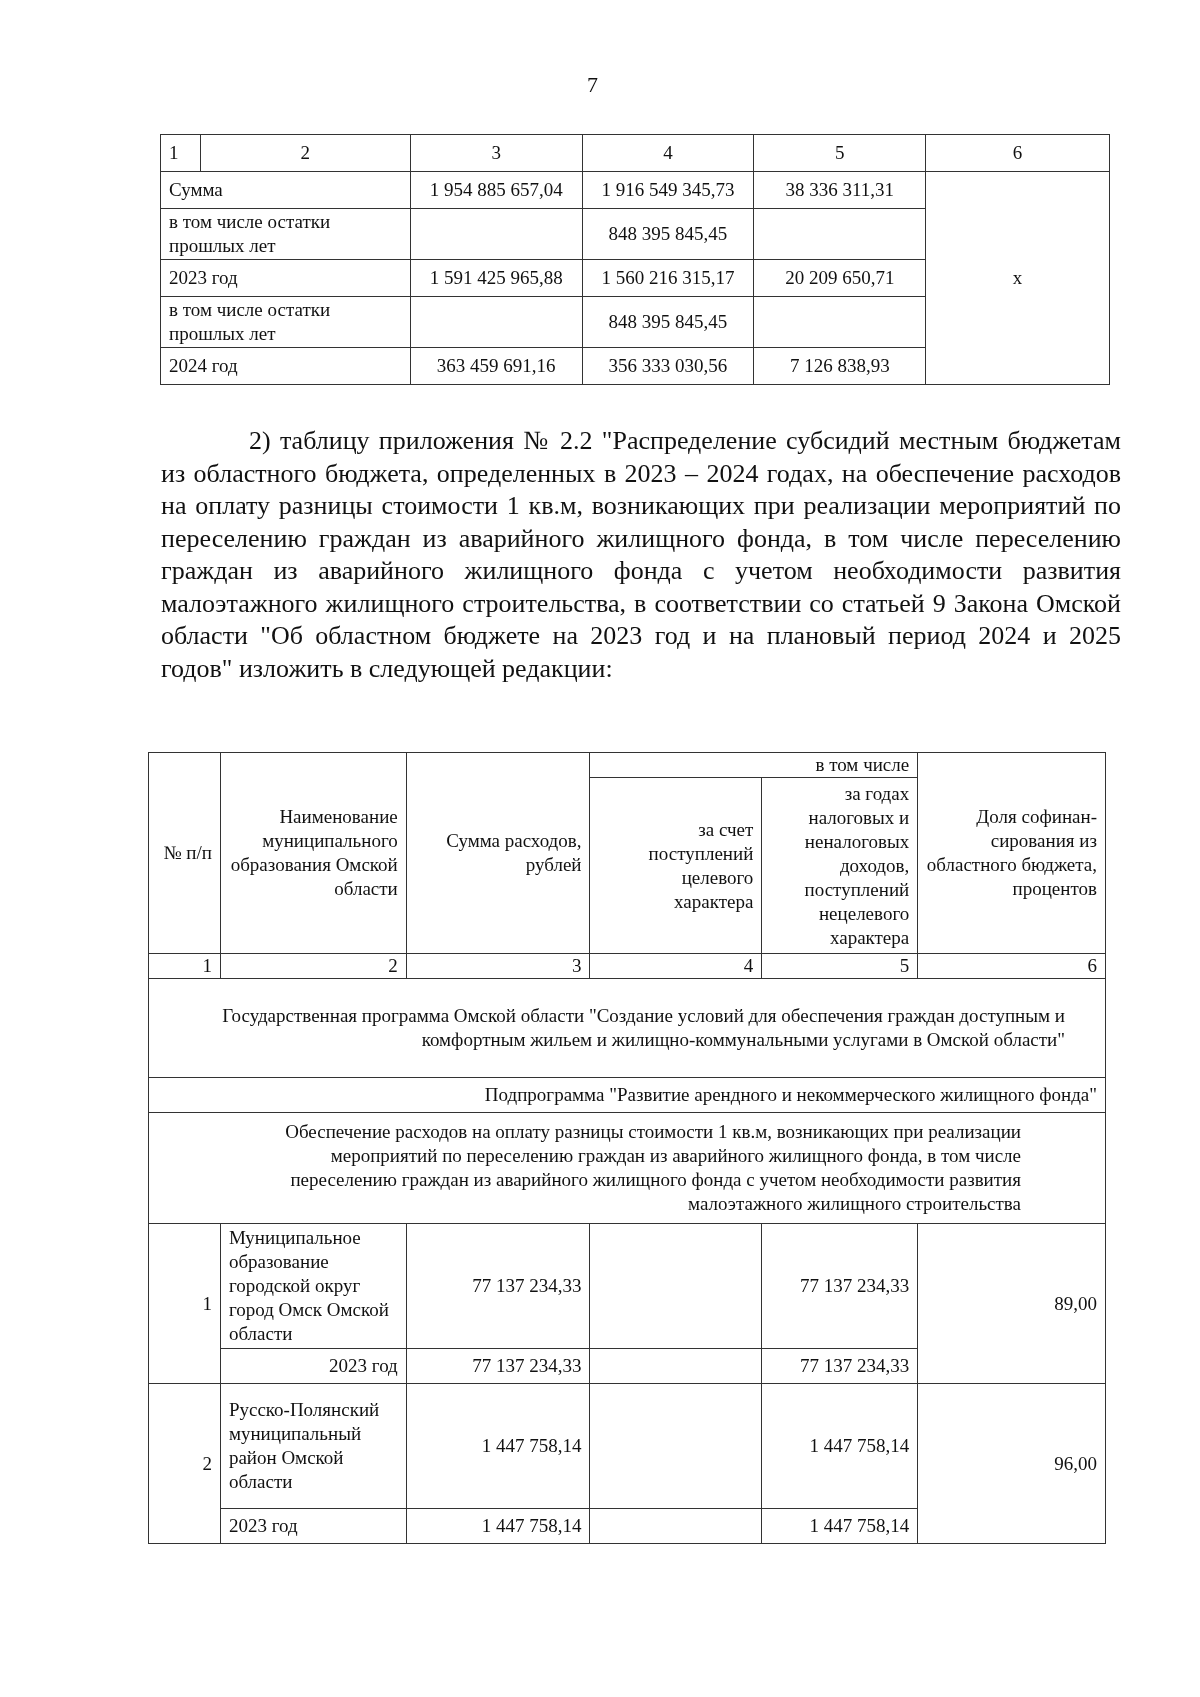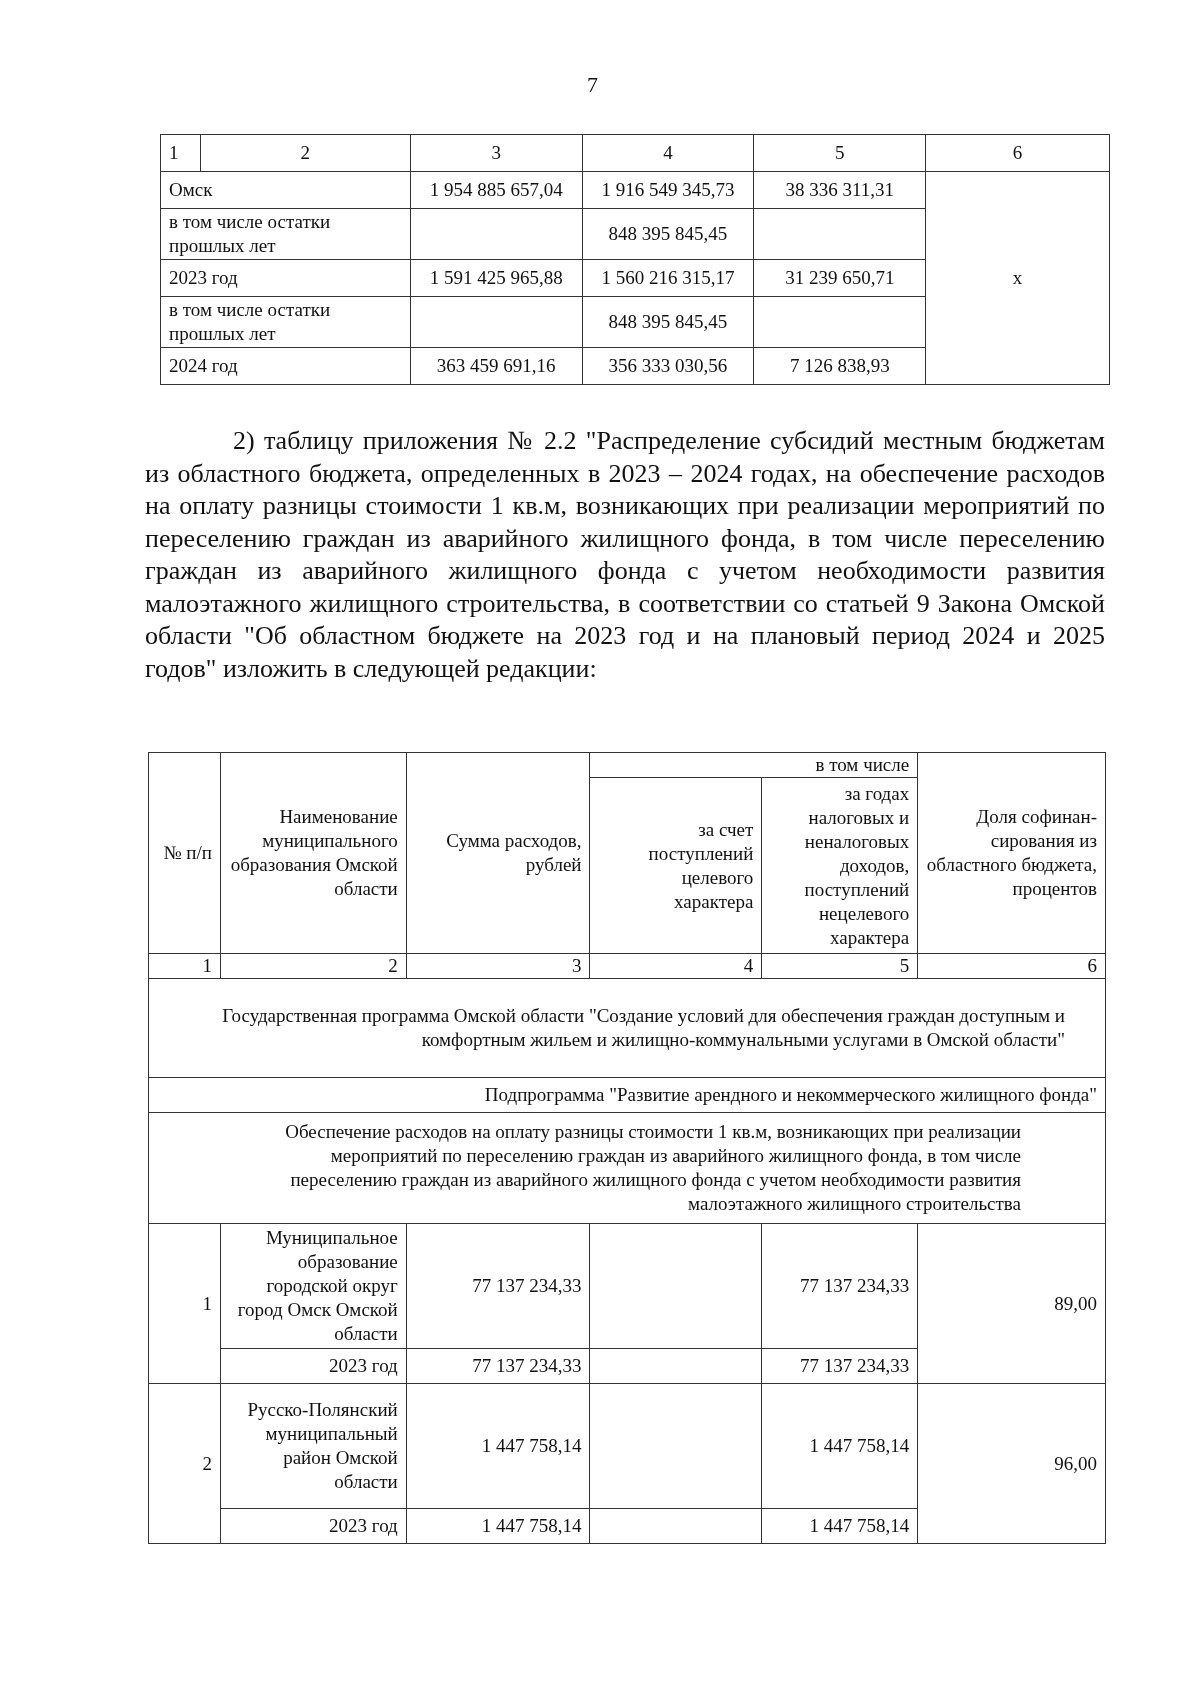--- a/index.html
+++ b/index.html
@@ -5,27 +5,27 @@
   html, body { margin: 0; padding: 0; background: #ffffff; }
   body { width: 1200px; height: 1697px; position: relative; overflow: hidden;
          font-family: "Liberation Serif", serif; color: #111; }
   .page-num { position: absolute; top: 72px; left: 0; width: 1185px; text-align: center; font-size: 22px; }
   table { border-collapse: collapse; position: absolute; }
   td { border: 1.5px solid #333; padding: 0 8px; font-size: 19px; line-height: 24px; vertical-align: middle; }
   #t1 { top: 134px; left: 160px; width: 950px; }
   #t1 td { height: 36px; }
   #t1 .c { text-align: center; }
   #t1 .tall td { height: 50px; }
-  .para { position: absolute; top: 425px; left: 145px; width: 960px; font-size: 26px; line-height: 32.5px;
+  .para { position: absolute; top: 425px; left: 161px; width: 960px; font-size: 26px; line-height: 32.5px;
           text-align: justify; text-indent: 88px; }
   #t2 { top: 752px; left: 148px; width: 958px; }
   #t2 td { font-size: 19px; line-height: 24px; }
   #t2 .c { text-align: right; }
   #t2 .r { text-align: right; }
-  #t2 .l { text-align: right; }
+  #t2 .l { text-align: left; }
 </style>
 </head>
 <body>
 
 <div class="page-num">7</div>
 
 <table id="t1">
   <colgroup>
       <col style="width:40px">
       <col style="width:210px">
@@ -37,37 +37,37 @@
   <tbody>
       <tr>
     <td>1</td>
     <td class="c">2</td>
     <td class="c">3</td>
     <td class="c">4</td>
     <td class="c">5</td>
     <td class="c">6</td>
   </tr>
   <tr>
-    <td colspan="2">Омск</td>
+    <td colspan="2">Сумма</td>
     <td class="c">1 954 885 657,04</td>
     <td class="c">1 916 549 345,73</td>
     <td class="c">38 336 311,31</td>
     <td rowspan="5" class="c">х</td>
   </tr>
   <tr class="tall">
     <td colspan="2">в том числе остатки прошлых лет</td>
     <td class="c"></td>
     <td class="c">848 395 845,45</td>
     <td class="c"></td>
   </tr>
   <tr>
     <td colspan="2">2023 год</td>
     <td class="c">1 591 425 965,88</td>
     <td class="c">1 560 216 315,17</td>
-    <td class="c">31 239 650,71</td>
+    <td class="c">20 209 650,71</td>
   </tr>
   <tr class="tall">
     <td colspan="2">в том числе остатки прошлых лет</td>
     <td class="c"></td>
     <td class="c">848 395 845,45</td>
     <td class="c"></td>
   </tr>
   <tr>
     <td colspan="2">2024 год</td>
     <td class="c">363 459 691,16</td>

